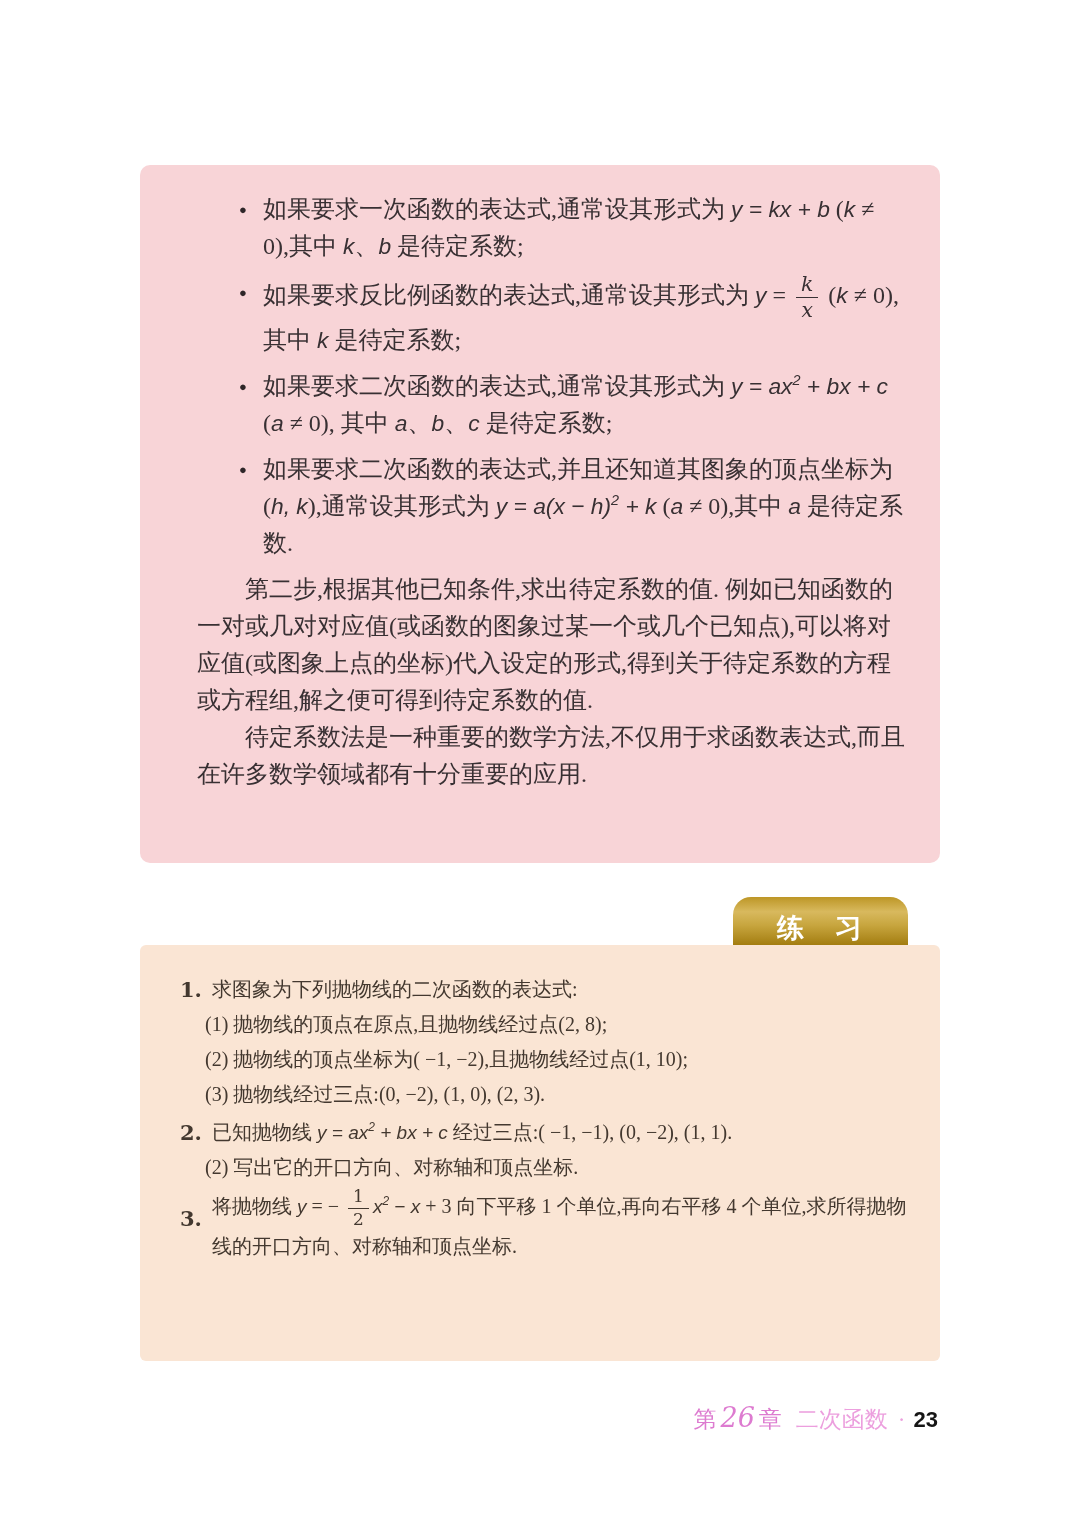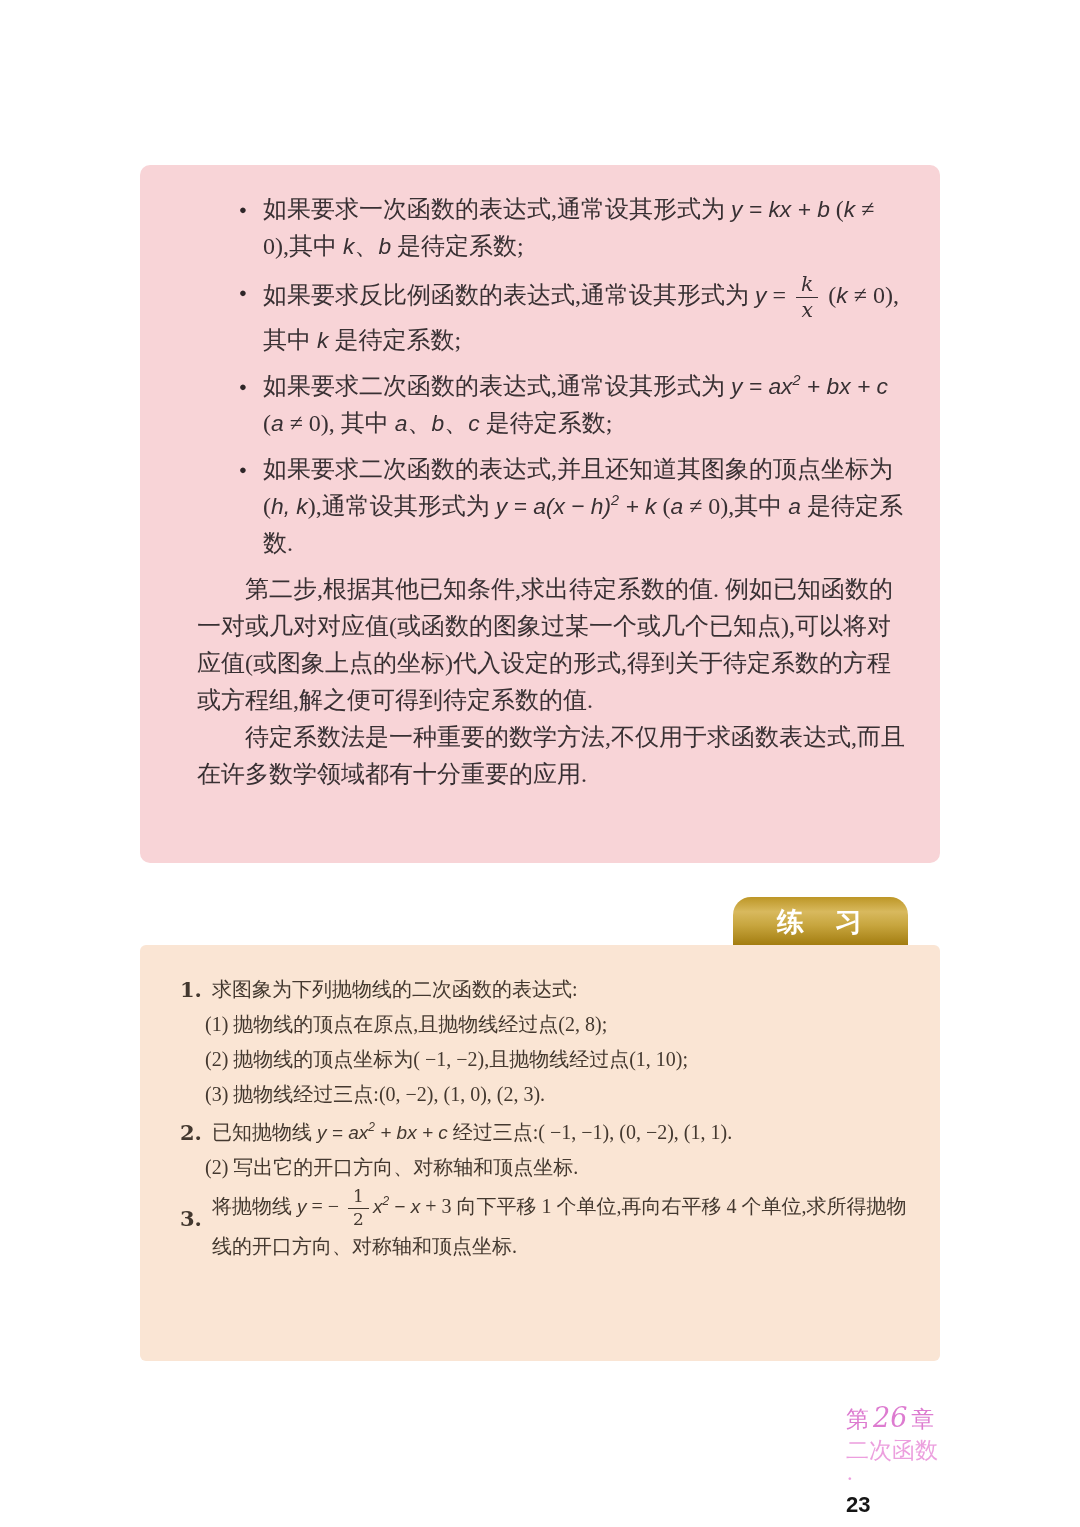--- a/index.html
+++ b/index.html
@@ -32,21 +32,21 @@
   }
   .frac .num{display:block;border-bottom:1.5px solid currentColor;padding:0 5px 2px;}
   .frac .den{display:block;padding-top:2px;}
   .frac-it{font-style:italic;}
 
   
   .gold-tab{
     position:absolute;left:733px;top:897px;width:175px;height:49px;
     border-radius:18px 18px 0 0;
     background:linear-gradient(180deg,#bd9626 0%,#d8b95e 30%,#c7a53e 58%,#a17b0e 100%);
-    display:flex;align-items:center;justify-content:center;
+    display:flex;align-items:flex-end;justify-content:center;
   }
   .tab-label{color:#ffffff;font-weight:bold;font-size:27px;letter-spacing:2px;
     font-family:"Liberation Sans","DejaVu Sans",sans-serif;}
 
   
   .cream-box{
     position:absolute;left:140px;top:945px;width:800px;height:416px;
     background:#fae5d4;border-radius:6px;box-sizing:border-box;
     padding:27px 14px 0 0;
     color:#43382f;font-size:20px;line-height:35px;
@@ -56,21 +56,21 @@
   .ex-marker{
     position:absolute;left:40px;top:0;font-weight:bold;
     font-family:"DejaVu Serif","Liberation Serif",serif;font-size:21px;
   }
   .ex-item-3 .ex-marker{top:13px;}
   .ex-sub{margin-left:-7px;}
 
   
   .page-footer{
     position:absolute;top:1402px;right:142px;
-    display:flex;align-items:baseline;font-size:23px;flex-direction:column;
+    display:flex;align-items:baseline;font-size:23px;
   }
   .f-pink{color:#dd7bd0;}
   .f-num{font-family:"DejaVu Serif","Liberation Serif",serif;font-style:italic;font-size:27px;margin:0 4px;}
   .f-section{color:#ec9fde;margin-left:14px;text-align:right;}
   .f-sep{color:#ec9fde;margin:0 8px 0 10px;}
   .f-page{color:#161616;font-weight:bold;font-family:"Liberation Sans","DejaVu Sans",sans-serif;font-size:22px;}
 </style>
 </head>
 <body>
 

